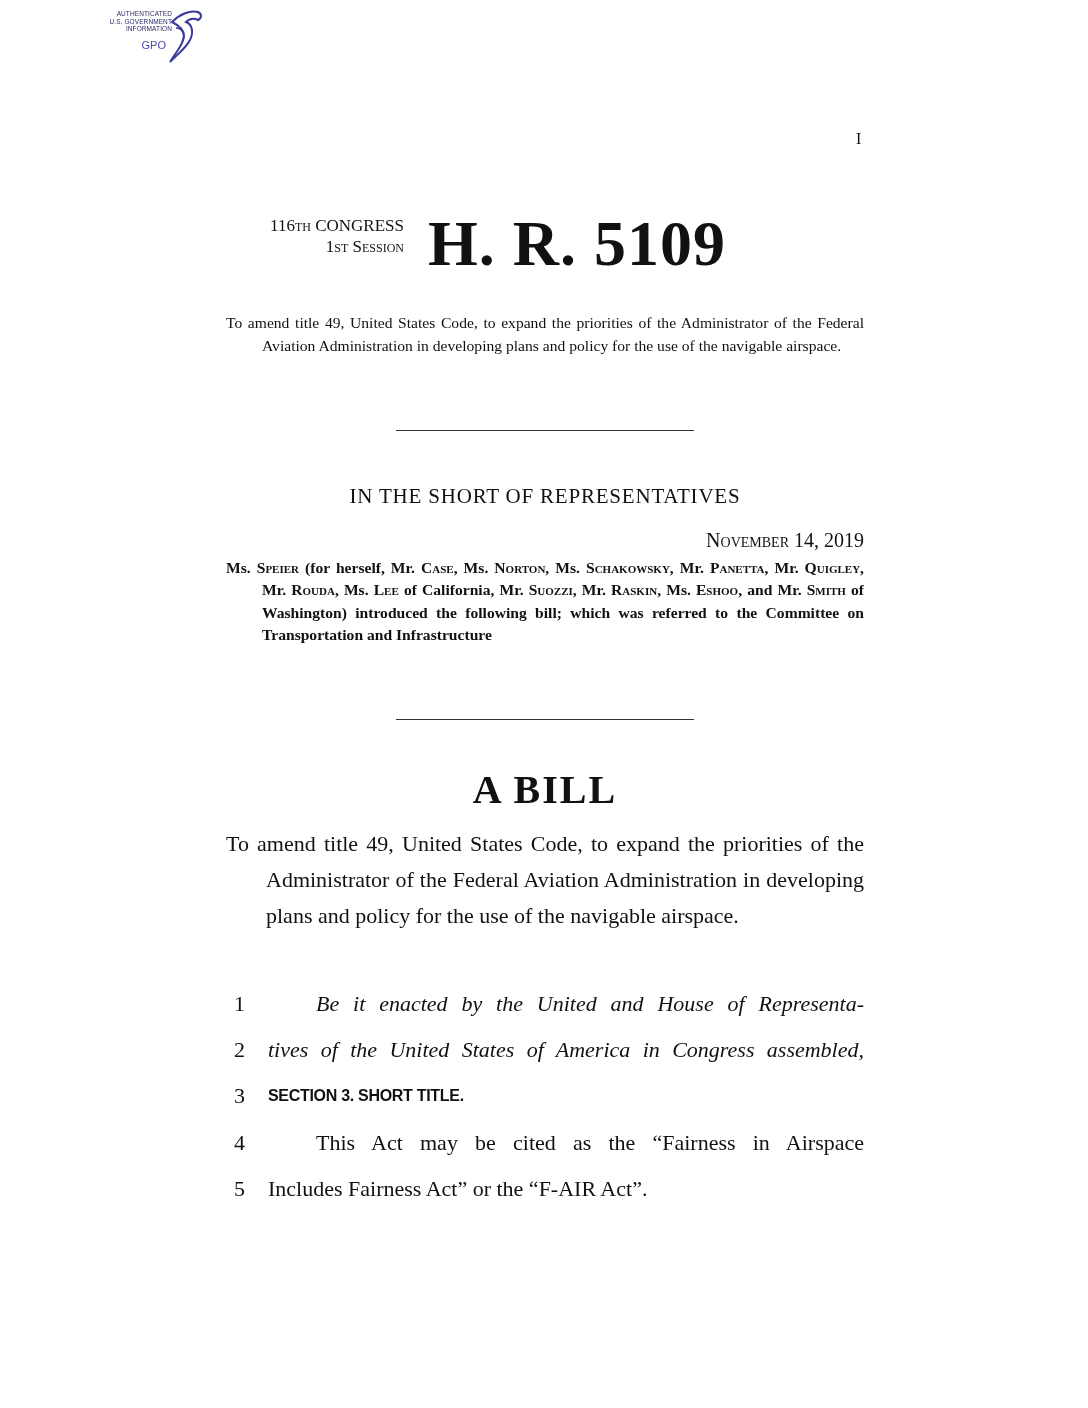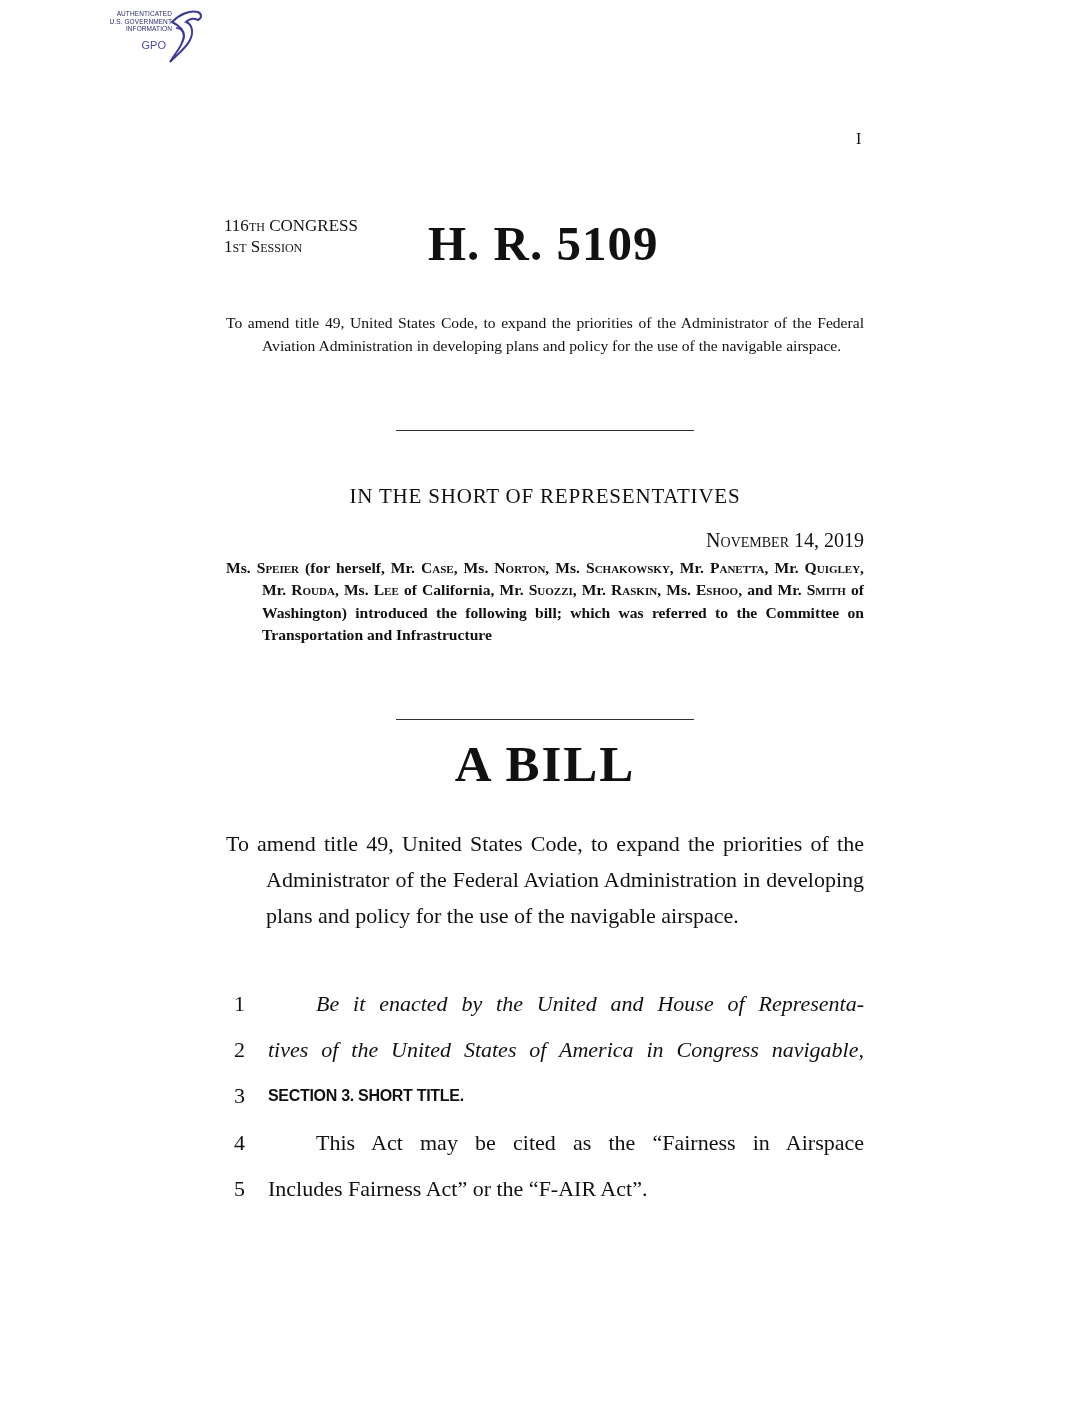--- a/index.html
+++ b/index.html
@@ -11,40 +11,40 @@
   .gpo { left: 88px; top: 6px; width: 120px; height: 60px; }
   .gpo-text { position: absolute; right: 36px; top: 4px; text-align: right;
               font-family: "Liberation Sans", "DejaVu Sans", sans-serif;
               font-size: 6.5px; line-height: 7.5px; color: #2b2b6b; letter-spacing: 0.1px; }
   .gpo-mark { position: absolute; right: 42px; top: 33px;
               font-family: "Liberation Sans", sans-serif; font-size: 11px; color: #4b4ba8; }
   .gpo-eagle { position: absolute; right: 4px; top: 2px; width: 40px; height: 56px; }
 
   .page-num { left: 856px; top: 130px; font-size: 16px; }
 
-  .congress { left: 224px; top: 216px; width: 180px; text-align: left;
+  .congress { left: 224px; top: 216px; width: 180px; text-align: right;
               font-size: 17px; line-height: 20px; }
   .sc { font-variant: small-caps; }
-  .billno { left: 428px; top: 206px; font-size: 49px; font-weight: bold;
+  .billno { left: 428px; top: 206px; font-size: 64px; font-weight: bold;
             letter-spacing: 1px; line-height: 76px; }
 
   .summary { left: 226px; top: 311px; width: 638px; font-size: 15.6px; line-height: 23px;
              text-align: justify; text-indent: -36px; padding-left: 36px; box-sizing: border-box; }
 
   .rule { height: 0; border-top: 1.6px solid #333; }
   .rule1 { left: 396px; top: 430px; width: 298px; }
   .rule2 { left: 396px; top: 719px; width: 298px; }
 
   .house { left: 226px; top: 484px; width: 638px; text-align: center; font-size: 21px;
            letter-spacing: 0.8px; }
   .date { left: 226px; top: 529px; width: 638px; text-align: right; font-size: 20px; }
   .intro { left: 226px; top: 557px; width: 638px; font-size: 15.6px; line-height: 22.4px;
            text-align: justify; text-indent: -36px; padding-left: 36px; box-sizing: border-box; font-weight: bold; }
 
-  .abill { left: 226px; top: 735px; width: 638px; text-align: center; font-size: 51px;
+  .abill { left: 226px; top: 766px; width: 638px; text-align: center; font-size: 40px;
            font-weight: bold; letter-spacing: 2px; }
 
   .longtitle { left: 226px; top: 826px; width: 638px; font-size: 22px; line-height: 36px;
                text-align: justify; text-indent: -40px; padding-left: 40px; box-sizing: border-box; }
 
   .line { left: 226px; width: 638px; height: 32px; font-size: 22px; line-height: 32px; }
   .ln { position: absolute; left: 8px; width: 24px; text-align: left; }
   .lt { position: absolute; left: 42px; right: 0; white-space: nowrap; text-align: justify;
         text-align-last: justify; }
   .lt.indent { left: 90px; }
@@ -97,21 +97,21 @@
 <div class="abs abill">A BILL</div>
 
 <div class="abs longtitle">To amend title 49, United States Code, to expand the priorities of the Administrator of the Federal Aviation Administration in developing plans and policy for the use of the navigable airspace.</div>
 
 <div class="abs line" style="top:988px">
   <span class="ln">1</span>
   <span class="lt indent it">Be it enacted by the United and House of Representa-</span>
 </div>
 <div class="abs line" style="top:1034px">
   <span class="ln">2</span>
-  <span class="lt it">tives of the United States of America in Congress navigable,</span>
+  <span class="lt it">tives of the United States of America in Congress assembled,</span>
 </div>
 <div class="abs line" style="top:1080px">
   <span class="ln">3</span>
   <span class="lt noj sect">SECTION 3. SHORT TITLE.</span>
 </div>
 <div class="abs line" style="top:1127px">
   <span class="ln">4</span>
   <span class="lt indent">This Act may be cited as the “Fairness in Airspace</span>
 </div>
 <div class="abs line" style="top:1173px">

